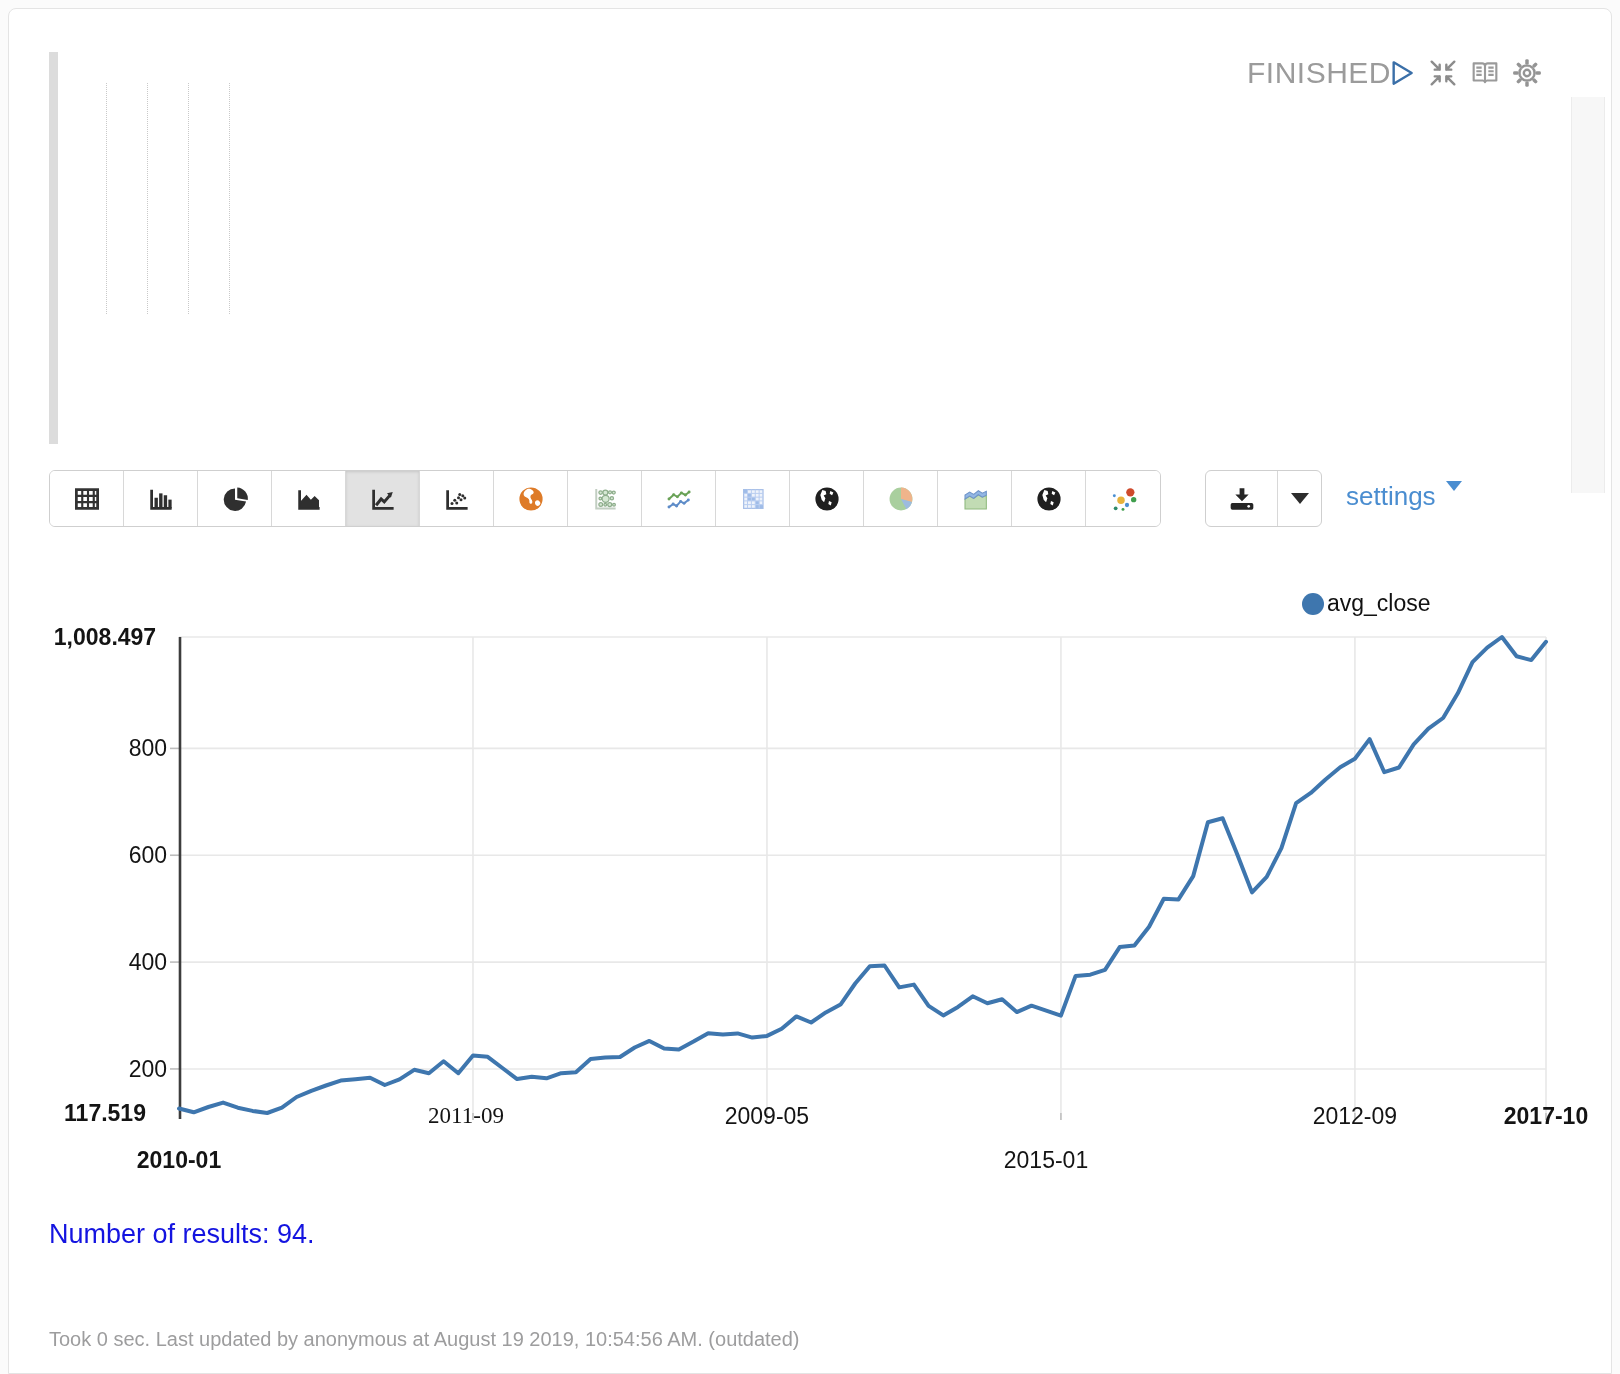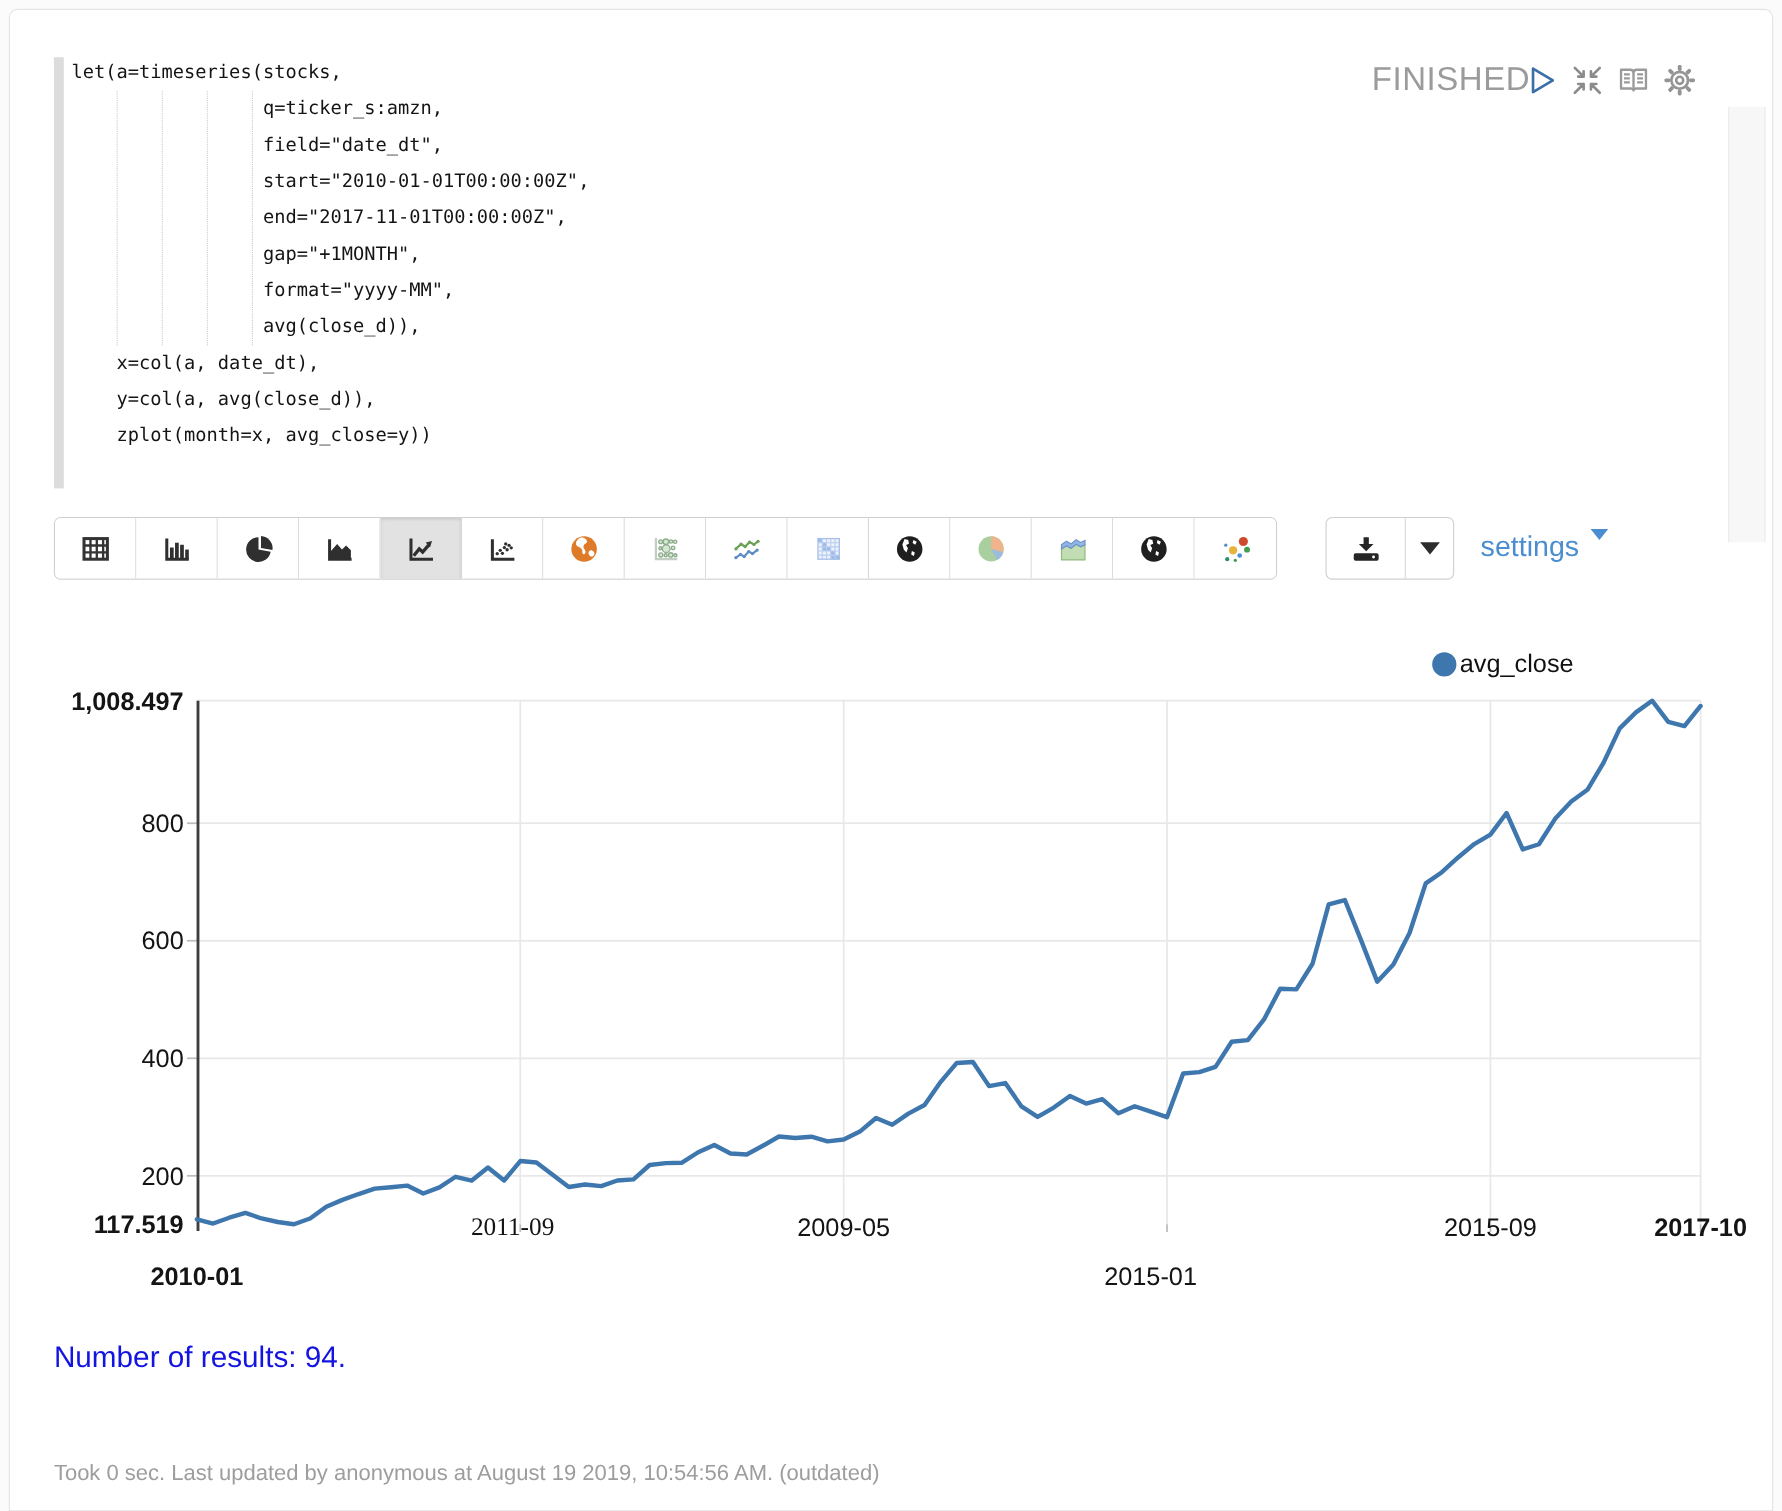--- a/index.html
+++ b/index.html
@@ -49,49 +49,38 @@
   .plot { position:absolute; left:170px; top:628px; width:1367px; height:476px; }
   .plot svg { overflow:visible; display:block; }
   .grid   { stroke:#e8e8e8; stroke-width:1.6; }
   .stub   { stroke:#bdbdbd; stroke-width:1.6; }
   .axis   { stroke:#3d3d3d; stroke-width:2.6; }
   .series-line { fill:none; stroke-width:4; stroke-linejoin:round; stroke-linecap:round; }
   .y-labels { position:absolute; left:34px; top:628px; width:124px; height:476px; }
   .y-tick { position:absolute; right:0; width:124px; text-align:right; font-size:23px; color:#141414; }
   .x-labels { position:absolute; left:170px; top:1094px; width:1367px; height:30px; }
   .x-tick { position:absolute; width:130px; text-align:center; font-size:23px; color:#141414; }
-  .bold { font-weight:700; }
+  .bold { font-weight:700;text-align:center; }
 
   
   .results { position:absolute; left:40px; top:1210px; font-size:27px; color:#1414e0; }
   .footer  { position:absolute; left:40px; top:1319px; font-size:20px; color:#9d9d9e; }
 </style>
 </head>
 <body>
 
 <div class="page">
   <div class="card">
 
     <div class="editor">
       <div class="gutter-bar"></div>
       <div class="indent-guide" style="left:65px"></div>
       <div class="indent-guide" style="left:106px"></div>
       <div class="indent-guide" style="left:147px"></div>
       <div class="indent-guide" style="left:188px"></div>
-      <pre class="code">let(a=timeseries(stocks,
-                 q=ticker_s:amzn,
-                 field="date_dt",
-                 start="2010-01-01T00:00:00Z",
-                 end="2017-11-01T00:00:00Z",
-                 gap="+1MONTH",
-                 format="yyyy-MM",
-                 avg(close_d)),
-    x=col(a, date_dt),
-    y=col(a, avg(close_d)),
-    zplot(month=x, avg_close=y))</pre>
       <div class="scroll-strip"></div>
     </div>
 
     <div class="status-label">FINISHED</div>
     <div class="ctrl" style="left:1376px">
       <svg width="32" height="32" viewBox="0 0 24 24">
           <polygon points="6.5,4 20,12 6.5,20" fill="none" stroke="#3a6fa8" stroke-width="1.8" stroke-linejoin="round"></polygon>
         </svg>
     </div>
     <div class="ctrl" style="left:1418px">
@@ -341,20 +330,20 @@
           <line x1="1367" y1="476" x2="1367" y2="483" class="stub"></line>
           <line x1="1" y1="0" x2="1" y2="482" class="axis"></line>
           <polyline points="0.0,471.5 14.7,475.3 29.4,470.0 44.1,465.6 58.8,470.7 73.5,473.9 88.2,476.0 102.9,470.7 117.6,460.0 132.3,453.8 147.0,448.5 161.7,443.6 176.4,442.3 191.1,440.8 205.8,448.0 220.5,442.4 235.2,432.8 249.9,436.2 264.6,424.3 279.3,436.2 294.0,418.5 308.7,419.8 323.4,431.0 338.1,442.1 352.8,439.8 367.5,441.3 382.2,436.2 396.9,435.2 411.6,422.1 426.3,420.4 441.0,420.0 455.7,410.5 470.4,403.9 485.1,411.6 499.8,412.5 514.5,404.6 529.2,396.2 543.9,397.6 558.6,396.4 573.3,400.6 588.0,398.9 602.7,391.7 617.4,379.4 632.1,385.5 646.8,375.4 661.5,367.6 676.2,346.5 690.8,329.3 705.5,328.5 720.2,350.4 734.9,347.6 749.6,368.8 764.3,378.4 779.0,369.9 793.7,359.3 808.4,366.2 823.1,362.2 837.8,375.1 852.5,368.7 867.2,373.6 881.9,378.6 896.6,338.9 911.3,337.7 926.0,332.9 940.7,310.1 955.4,308.6 970.1,289.8 984.8,261.8 999.5,262.4 1014.2,239.1 1028.9,185.2 1043.6,181.2 1058.3,217.6 1073.0,255.4 1087.7,239.9 1102.4,211.2 1117.1,166.1 1131.8,155.9 1146.5,142.5 1161.2,130.3 1175.9,121.7 1190.6,102.1 1205.3,135.2 1220.0,130.5 1234.7,107.4 1249.4,91.7 1264.1,81.0 1278.8,56.3 1293.5,25.2 1308.2,10.6 1322.9,0.0 1337.6,19.3 1352.3,23.1 1367.0,4.8" class="series-line" style="stroke: rgb(62, 118, 174);"></polyline>
         </svg>
     </div>
     <div class="x-labels" id="x-labels">
         <div class="x-tick bold" style="left: -65px; margin-top: 44px;">2010-01</div>
         <div class="x-tick" style="left: 222px; font-family: Liberation Serif, serif;">2011-09</div>
         <div class="x-tick" style="left: 522.957px;">2009-05</div>
         <div class="x-tick" style="left: 802px; margin-top: 44px;">2015-01</div>
-        <div class="x-tick" style="left: 1110.91px;">2015-09</div>
+        <div class="x-tick" style="left: 1110.91px;">2012-09</div>
         <div class="x-tick bold" style="left: 1302px;">2017-10</div>
       </div>
 
     <div class="results">Number of results: 94.</div>
     <div class="footer">Took 0 sec. Last updated by anonymous at August 19 2019, 10:54:56 AM. (outdated)</div>
   </div>
 </div>
 
 </body></html>

